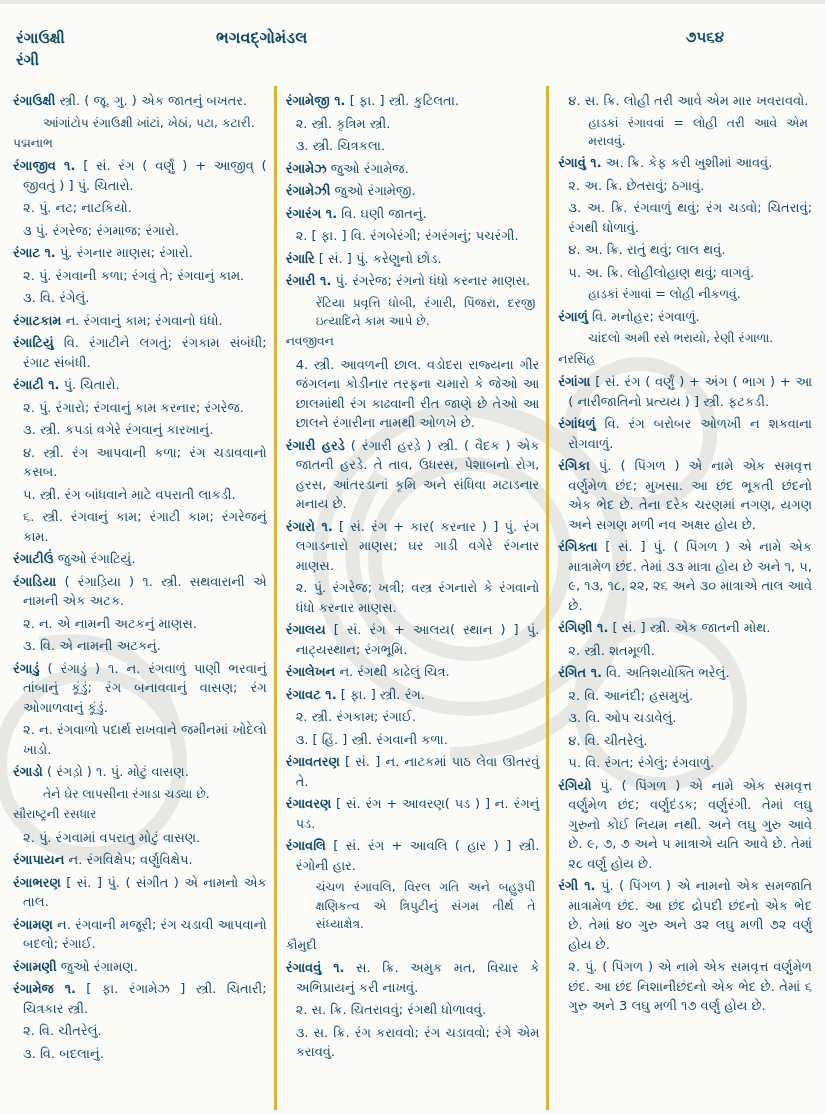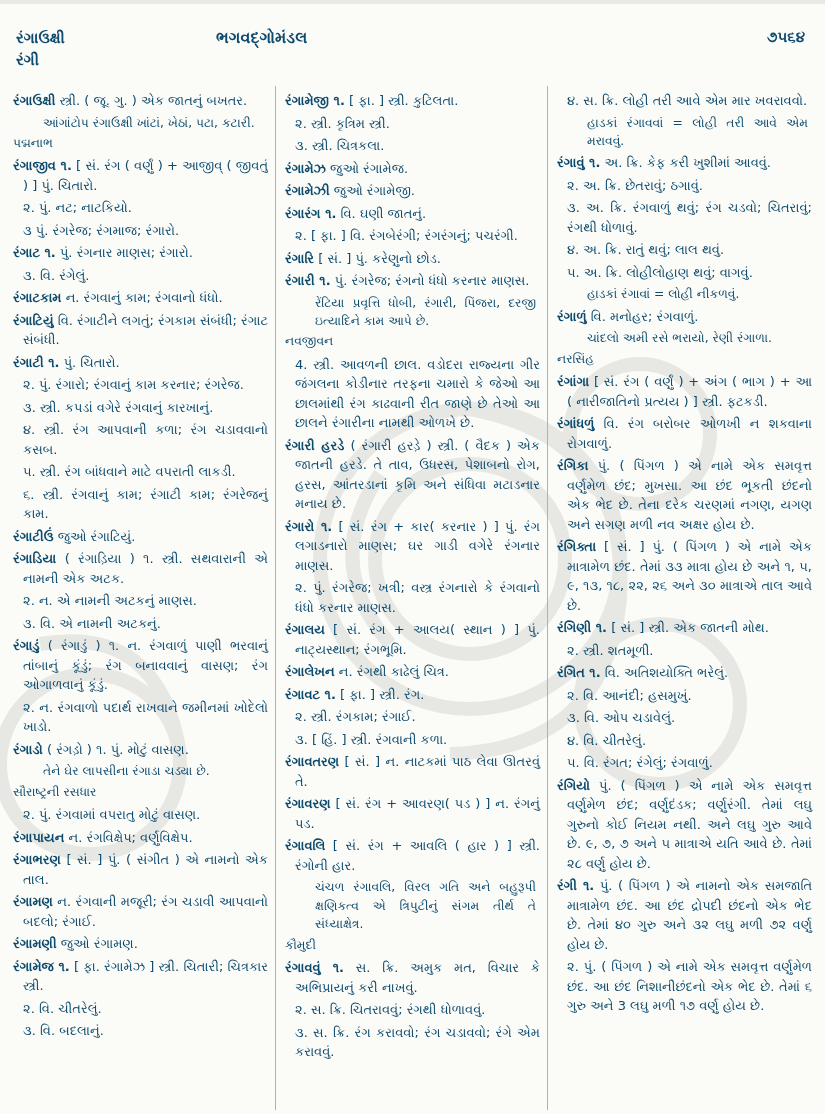--- a/index.html
+++ b/index.html
@@ -21,33 +21,33 @@
     pointer-events:none; z-index:0;
   }
   .hdr {
     position:relative; z-index:1;
     display:flex; justify-content:space-between; align-items:flex-start;
     padding:24px 20px 0 16px;
   }
   .guide-block { width:200px; }
   .guide-word { font-weight:bold; font-size:15px; line-height:1.45; }
   .page-title { font-weight:bold; font-size:16px; text-align:left; flex:1; }
-  .page-number { font-weight:bold; font-size:15px; width:200px; text-align:right; }
+  .page-number { font-weight:bold; font-size:15px; width:200px; text-align:center; }
   .cols {
     position:absolute; z-index:1;
     top:82px; left:6px; right:6px; bottom:8px;
     display:flex;
   }
   .col {
     flex:1 1 0;
     padding:2px 7px 0 7px;
     box-sizing:border-box;
     overflow:hidden;
   }
-  .col + .col { border-left:1px solid #eab308;padding-left:9px; }
+  .col + .col { border-left:3px solid #eab308;padding-left:9px; }
   .col p {
     margin:3px 0;
     font-size:13px;
     line-height:1.5;
     text-align:justify;
   }
   .col p.head { padding-left:10px; text-indent:-10px; }
   .col p.head b { font-weight:bold; }
   .col p.sense { padding-left:10px; }
   .col p.quote {
@@ -88,20 +88,21 @@
 
   <div class="cols">
     <div class="col" id="col-0">
         <p class="head"><b>રંગાઉક્ષી</b> સ્ત્રી. ( જૂ. ગુ. ) એક જાતનું બખતર.</p>
         <p class="quote">આંગાંટોપ રંગાઉક્ષી ખાંટાં, ખેઠાં, પટા, કટારી.</p>
         <p class="cite">પદ્મનાભ</p>
         <p class="head"><b>રંગાજીવ ૧.</b> [ સં. રંગ ( વર્ણું ) + આજીવ્ ( જીવતું ) ] પું. ચિતારો.</p>
         <p class="sense">૨. પું. નટ; નાટકિયો.</p>
         <p class="sense">૩ પું. રંગરેજ; રંગમાજ; રંગારો.</p>
         <p class="head"><b>રંગાટ ૧.</b> પું. રંગનાર માણસ; રંગારો.</p>
+        <p class="sense">૨. પું. રંગવાની કળા; રંગવું તે; રંગવાનું કામ.</p>
         <p class="sense">૩. વિ. રંગેલું.</p>
         <p class="head"><b>રંગાટકામ</b> ન. રંગવાનું કામ; રંગવાનો ધંધો.</p>
         <p class="head"><b>રંગાટિયું</b> વિ. રંગાટીને લગતું; રંગકામ સંબંધી; રંગાટ સંબંધી.</p>
         <p class="head"><b>રંગાટી ૧.</b> પું. ચિતારો.</p>
         <p class="sense">૨. પું. રંગારો; રંગવાનું કામ કરનાર; રંગરેજ.</p>
         <p class="sense">૩. સ્ત્રી. કપડાં વગેરે રંગવાનું કારખાનું.</p>
         <p class="sense">૪. સ્ત્રી. રંગ આપવાની કળા; રંગ ચડાવવાનો કસબ.</p>
         <p class="sense">૫. સ્ત્રી. રંગ બાંધવાને માટે વપરાતી લાકડી.</p>
         <p class="sense">૬. સ્ત્રી. રંગવાનું કામ; રંગાટી કામ; રંગરેજનું કામ.</p>
         <p class="head"><b>રંગાટીઉં</b> જુઓ રંગાટિયું.</p>

